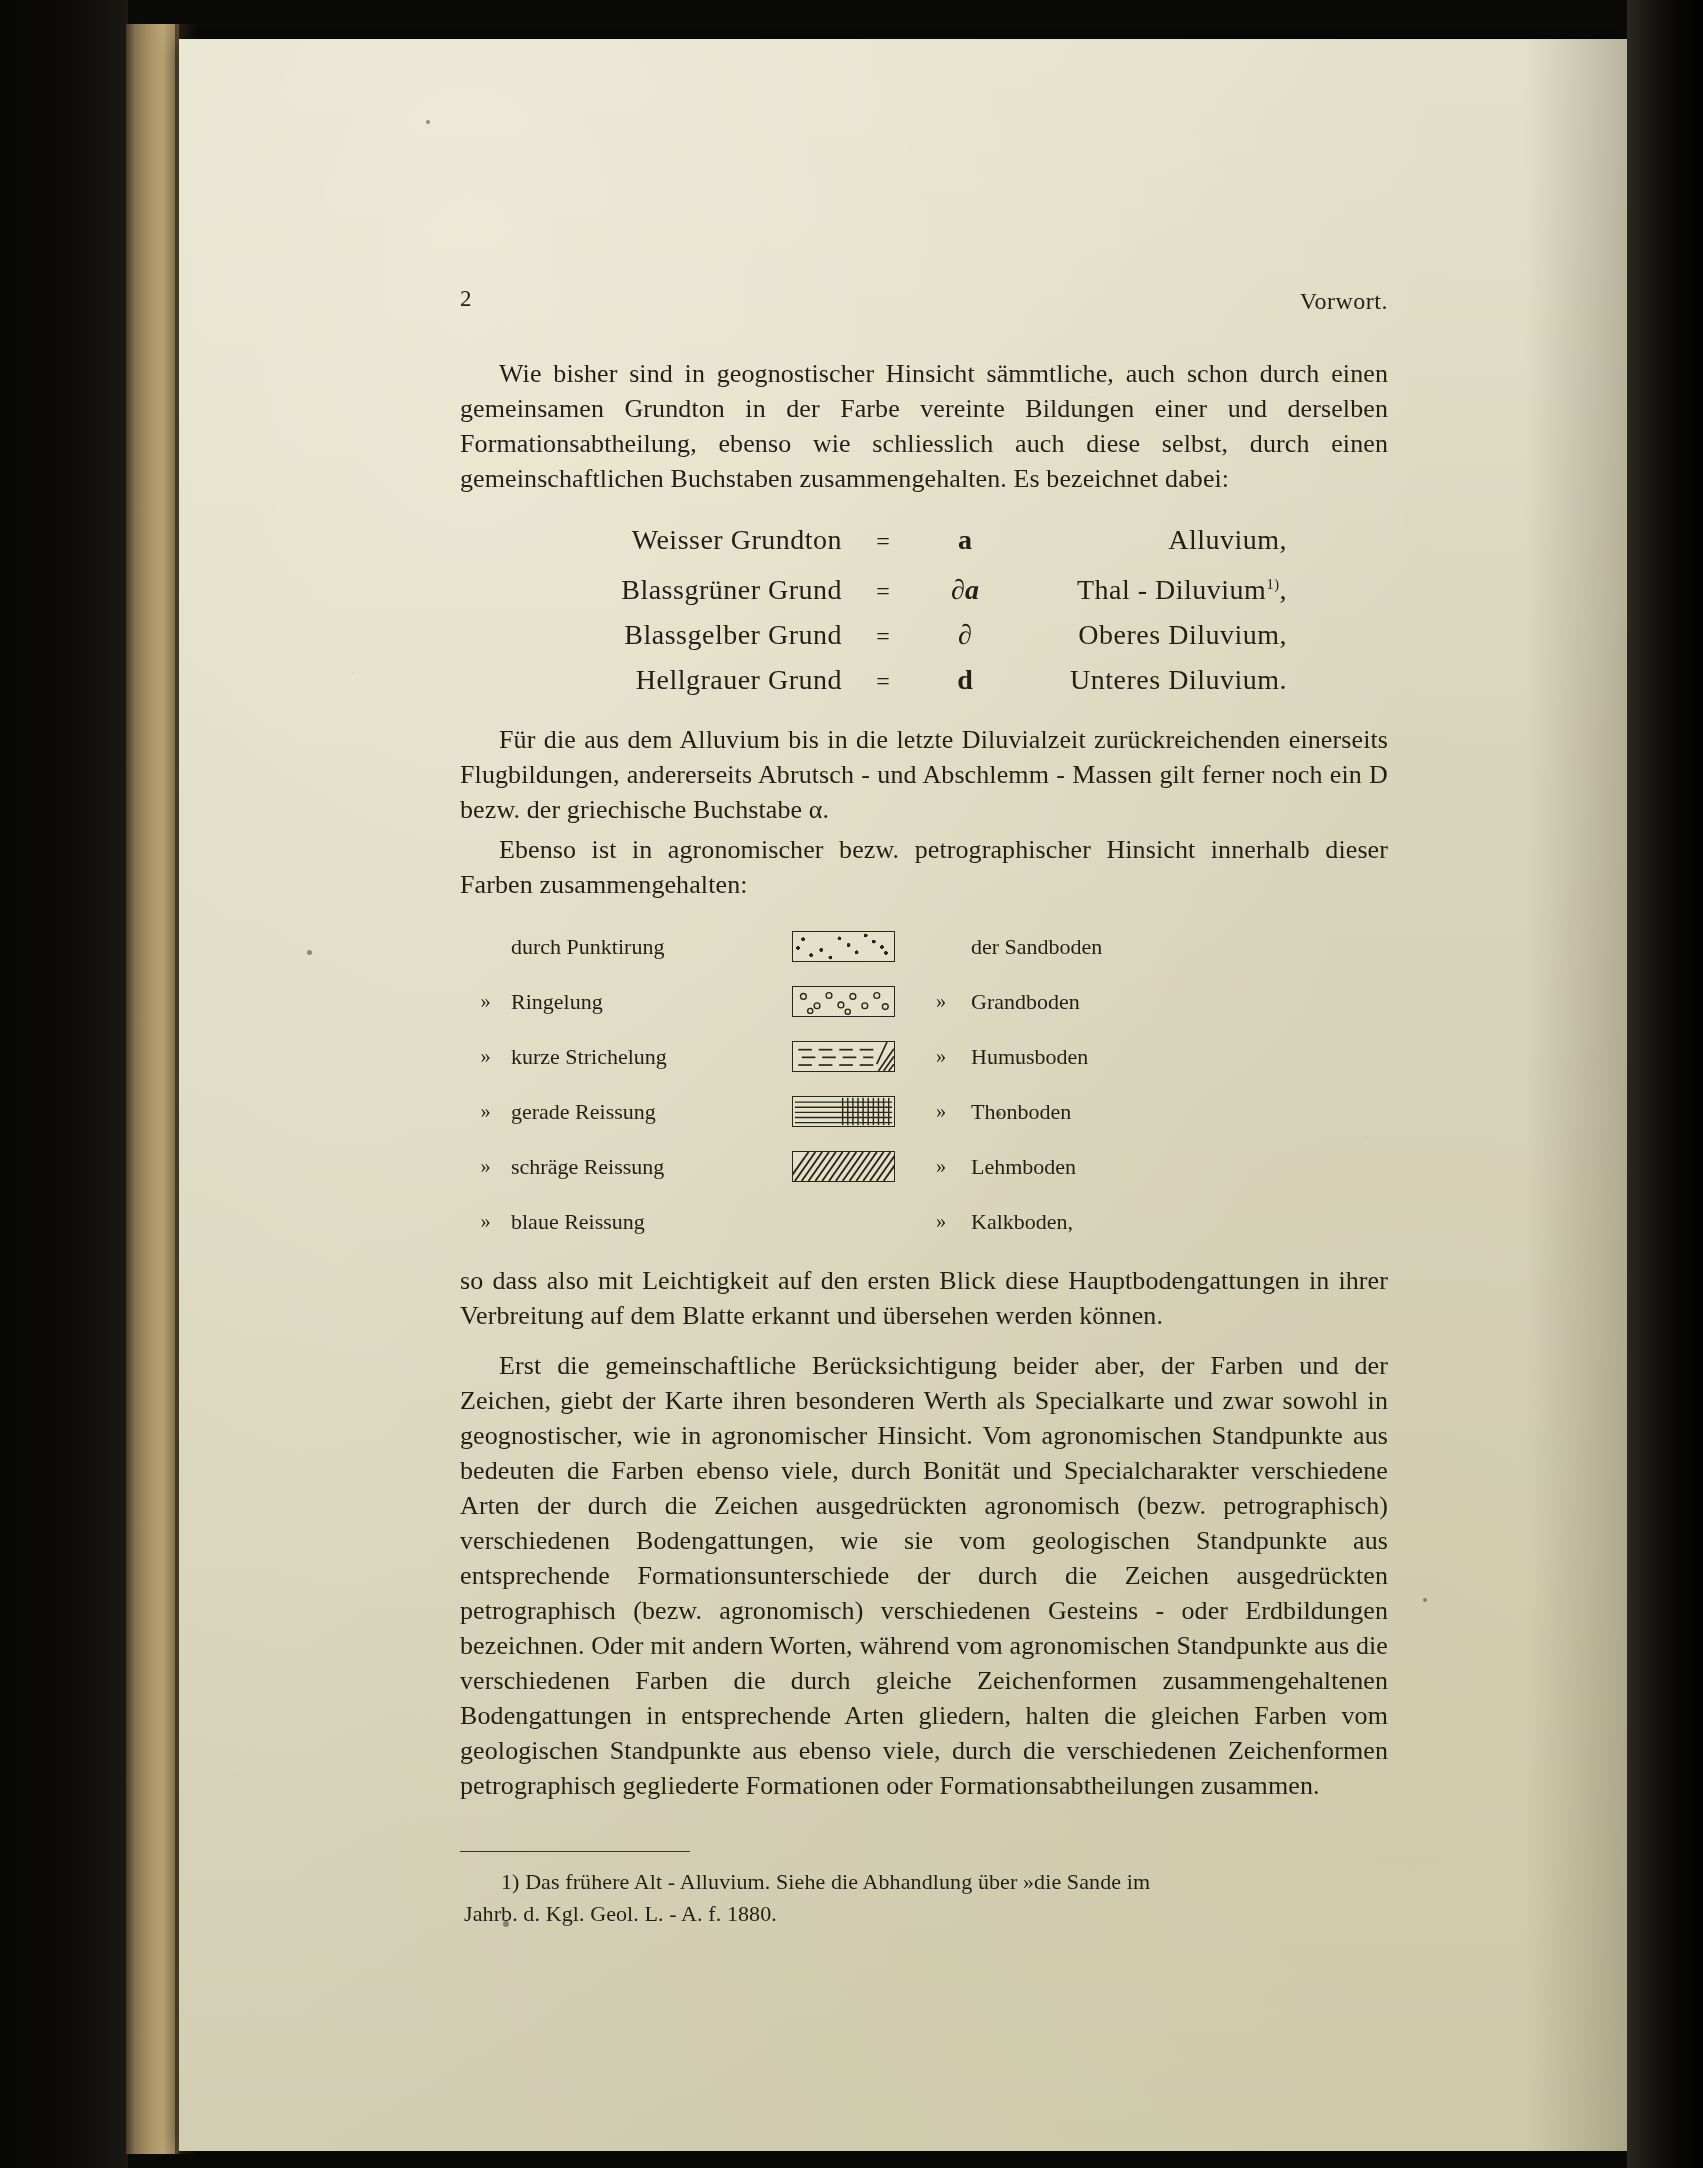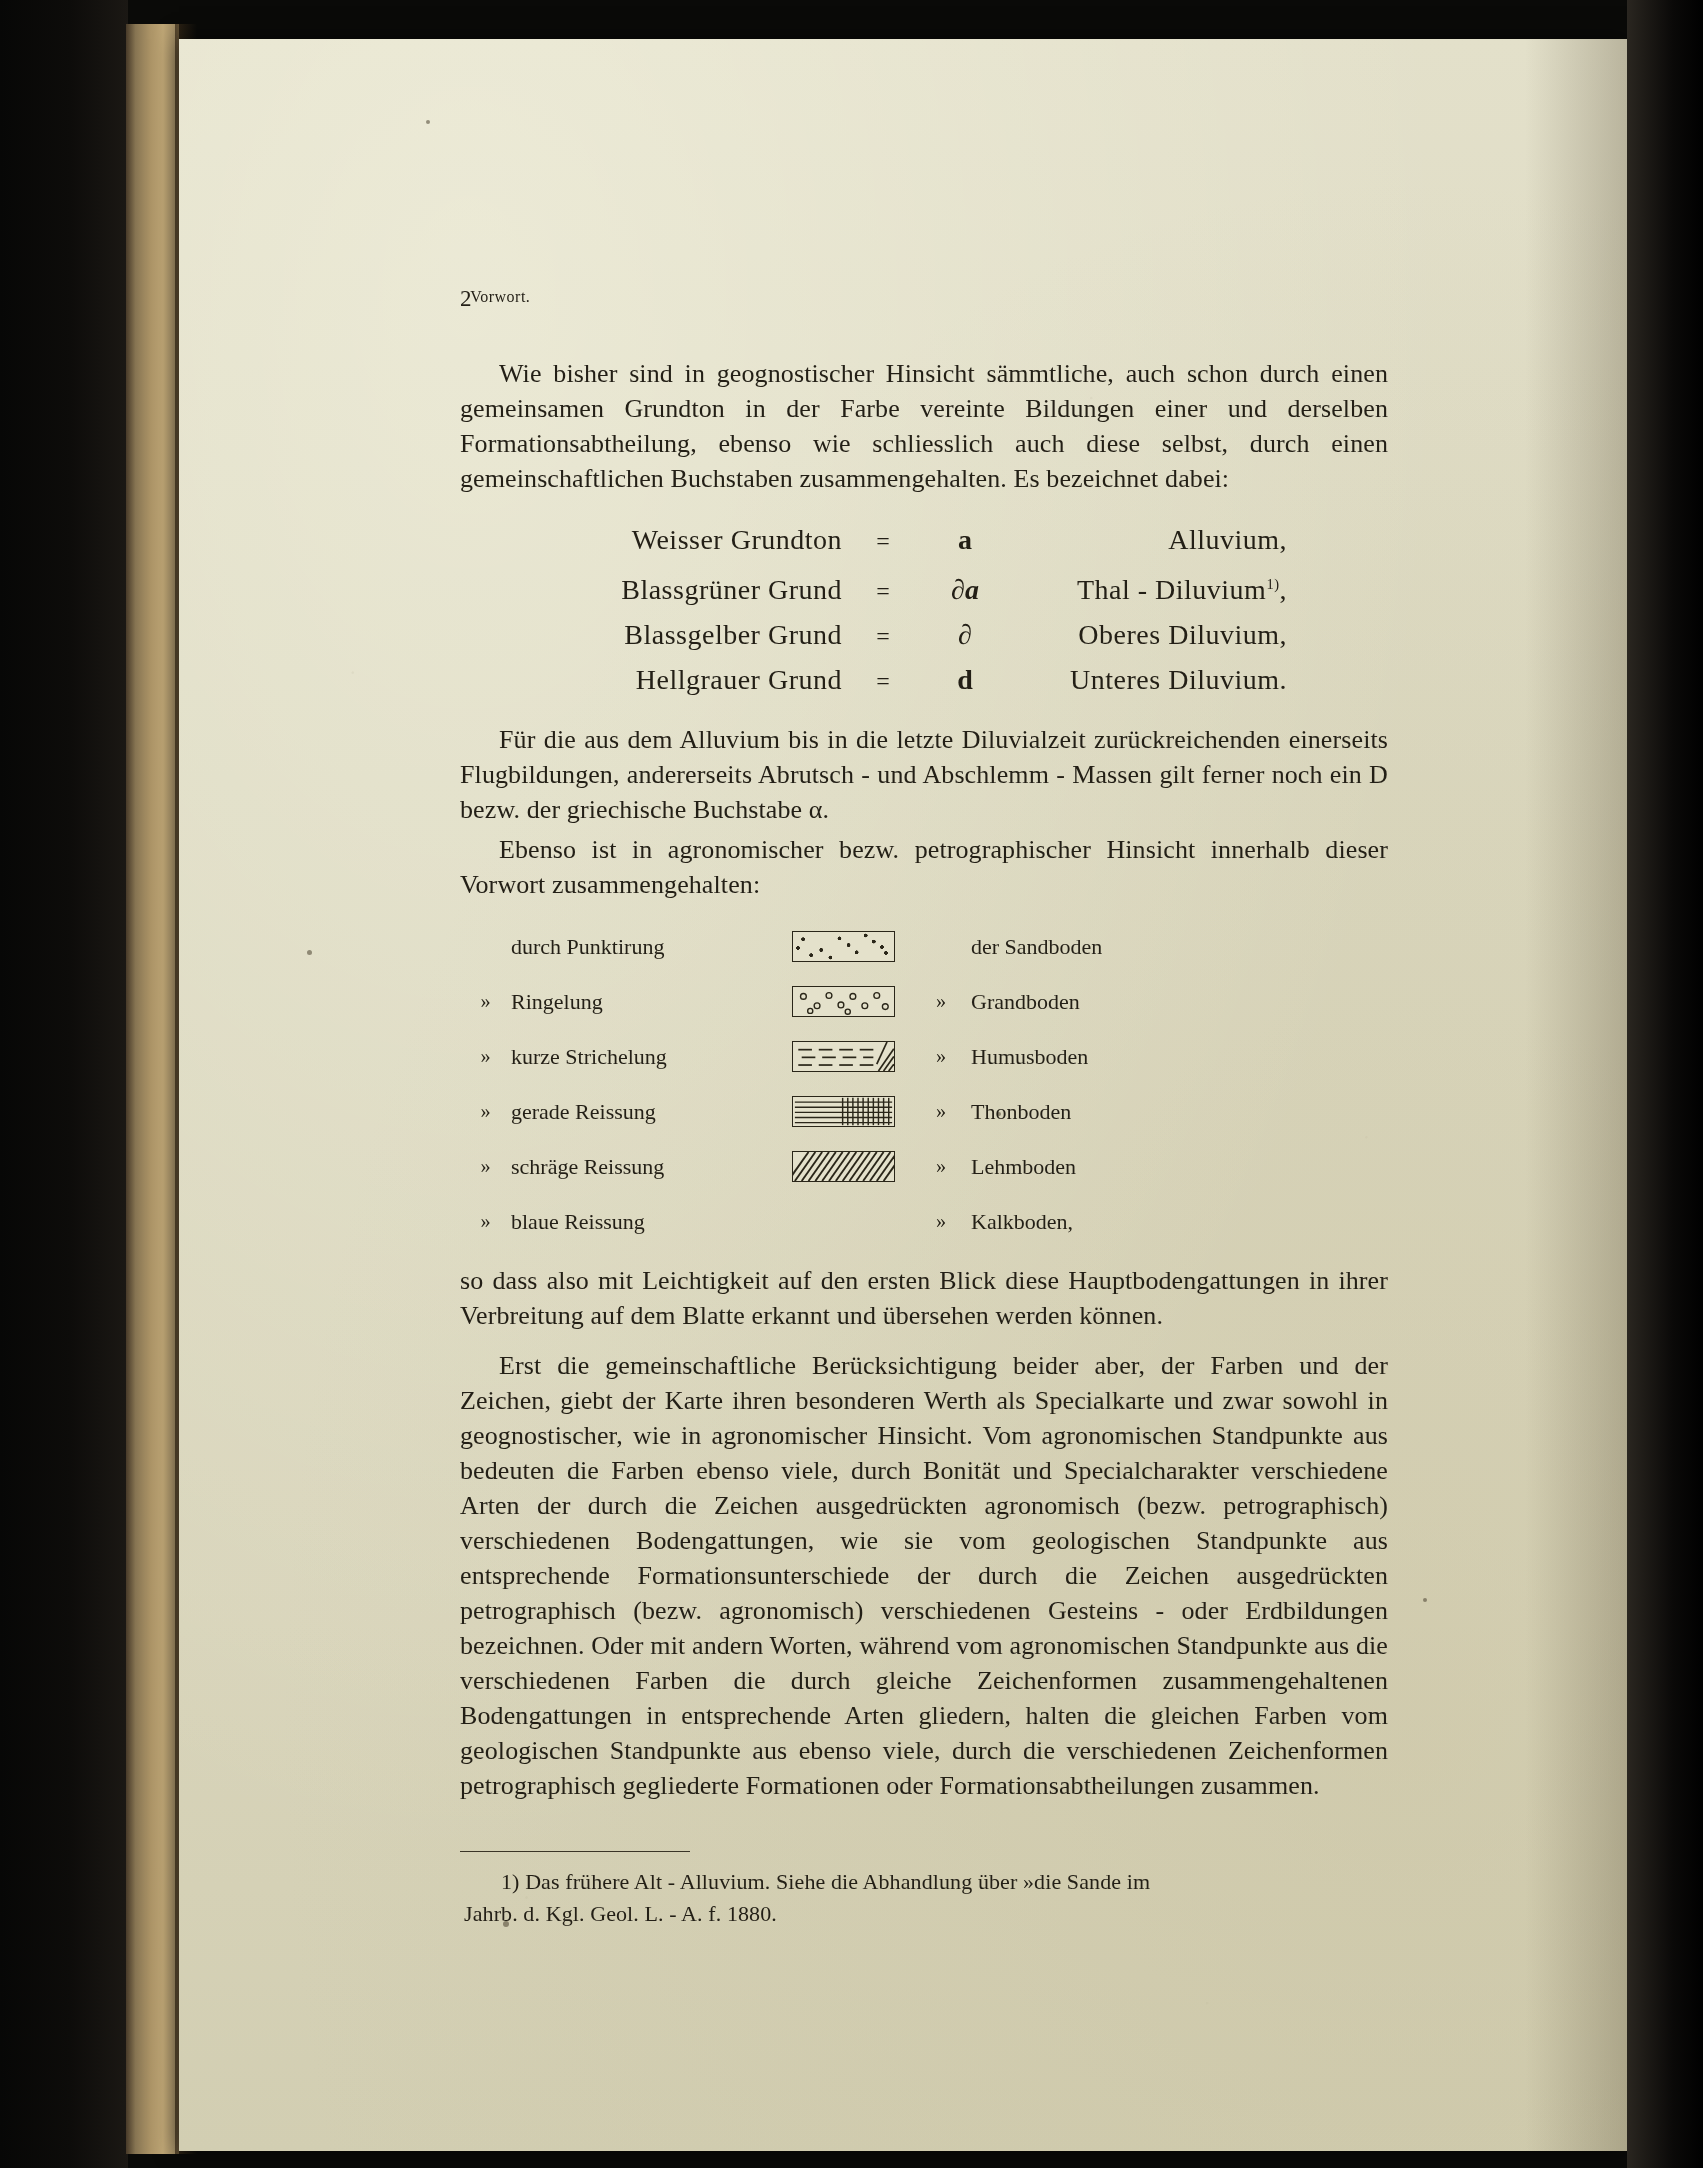--- a/index.html
+++ b/index.html
@@ -101,22 +101,22 @@
   .folio {
     position: absolute;
     left: 0; top: 0;
     font-size: 23px;
     letter-spacing: 0.4px;
   }
   .head-title {
     position: absolute;
     left: 0; right: 0;
     top: 1.7px;
-    text-align: left;
-    font-size: 16px;
+    text-align: right;
+    font-size: 24px;
     letter-spacing: 0.5px;
     padding-left: 10.2px;
   }
 
   p.body {
     margin: 0 0 5.1px 0;
     font-size: 26px;
     line-height: 35px;
     text-align: justify;
     letter-spacing: 0.1px;
@@ -293,21 +293,21 @@
           <div class="eq-l">Hellgrauer Grund</div>
           <div class="eq-eq">=</div>
           <div class="eq-m">d</div>
           <div class="eq-r"><span>Unteres Diluvium.</span></div>
         </div>
 
       </div>
 
       <p class="body indent">Für die aus dem Alluvium bis in die letzte Diluvialzeit zurückreichenden einerseits Flugbildungen, andererseits Abrutsch - und Abschlemm - Massen gilt ferner noch ein D bezw. der griechische Buchstabe α.</p>
 
-      <p class="body indent">Ebenso ist in agronomischer bezw. petrographischer Hinsicht innerhalb dieser Vorwort zusammengehalten:</p>
+      <p class="body indent">Ebenso ist in agronomischer bezw. petrographischer Hinsicht innerhalb dieser Farben zusammengehalten:</p>
 
       <div class="legend">
 
         <div class="legrow first">
           <div class="leg-guil"></div>
           <div class="leg-name">durch Punktirung</div>
           <div class="leg-swatch">
             <div class="sw sw-dots"></div>
           </div>
           <div class="leg-guil2"></div>

